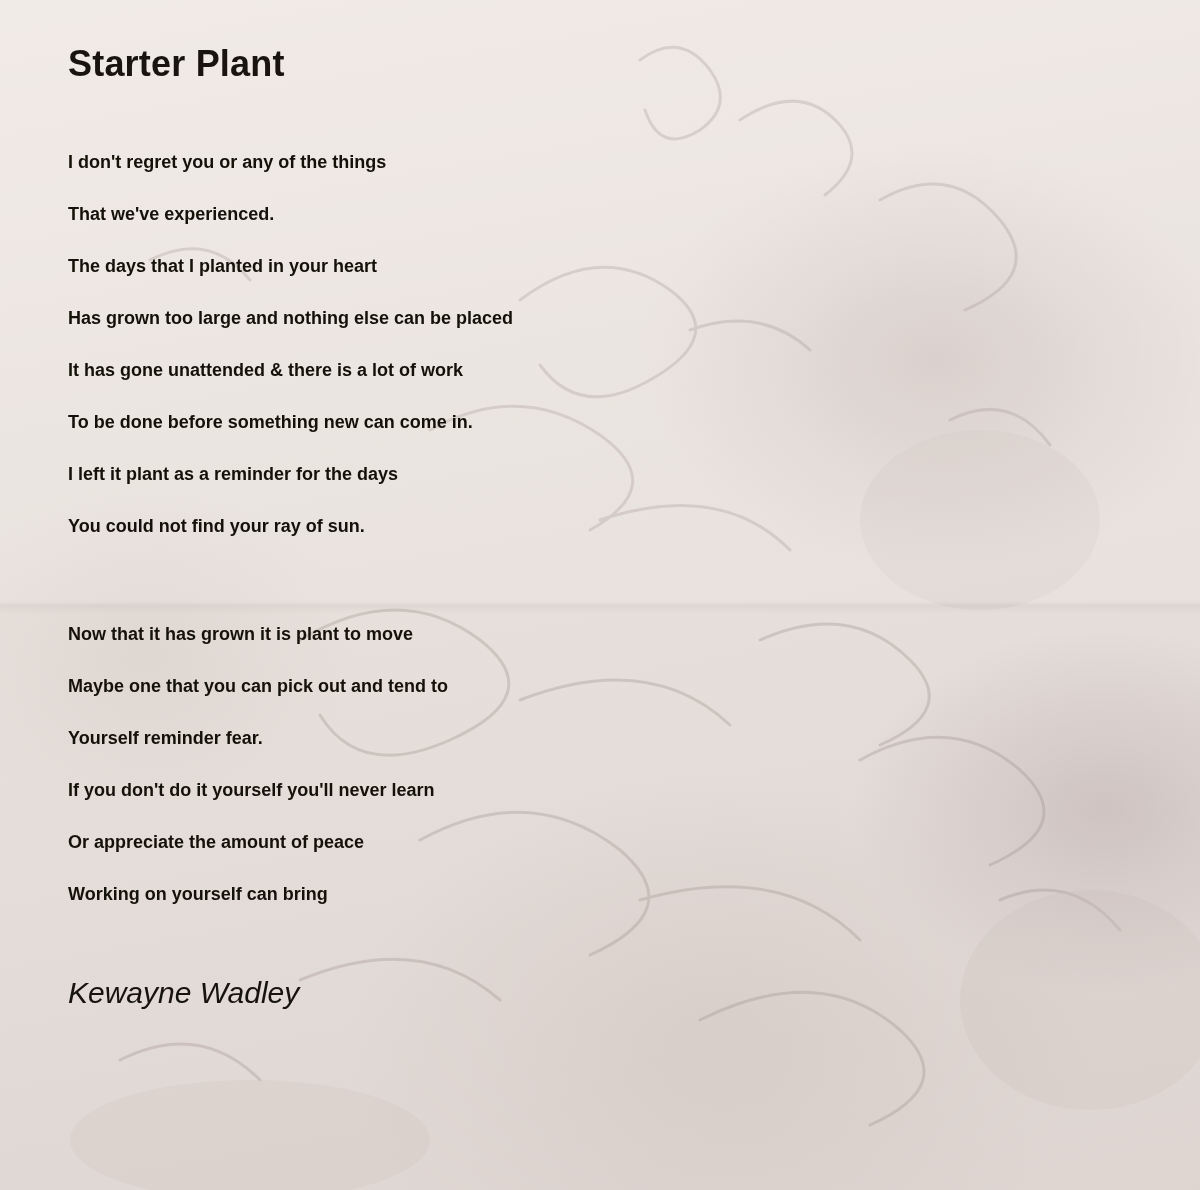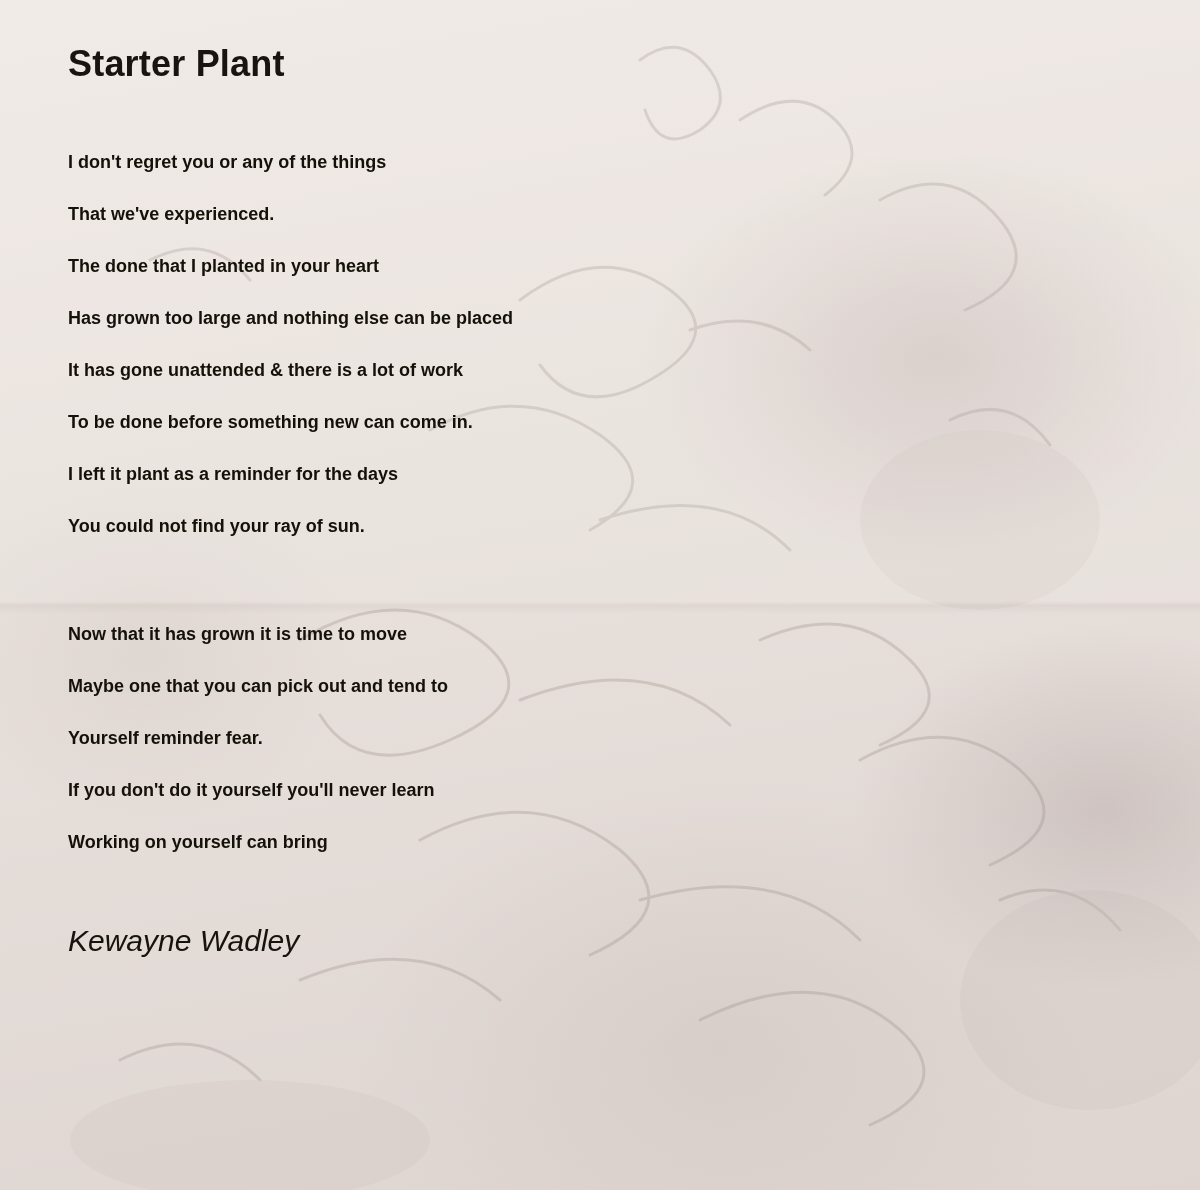--- a/index.html
+++ b/index.html
@@ -134,32 +134,33 @@
     </g>
   </svg>
 
   <div class="content">
 
     <h1 class="poem-title">Starter Plant</h1>
 
     <div class="stanza">
       <div class="line">I don't regret you or any of the things</div>
       <div class="line">That we've experienced.</div>
-      <div class="line">The done that I planted in your heart</div>
+      <div class="line">The days that I planted in your heart</div>
       <div class="line">Has grown too large and nothing else can be placed</div>
       <div class="line">It has gone unattended &amp; there is a lot of work</div>
       <div class="line">To be done before something new can come in.</div>
       <div class="line">I left it plant as a reminder for the days</div>
       <div class="line">You could not find your ray of sun.</div>
     </div>
 
     <div class="stanza">
-      <div class="line">Now that it has grown it is time to move</div>
+      <div class="line">Now that it has grown it is plant to move</div>
       <div class="line">Maybe one that you can pick out and tend to</div>
       <div class="line">Yourself reminder fear.</div>
       <div class="line">If you don't do it yourself you'll never learn</div>
+      <div class="line">Or appreciate the amount of peace</div>
       <div class="line">Working on yourself can bring</div>
     </div>
 
     <div class="author">Kewayne Wadley</div>
 
   </div>
 </div>
 
 </body></html>

